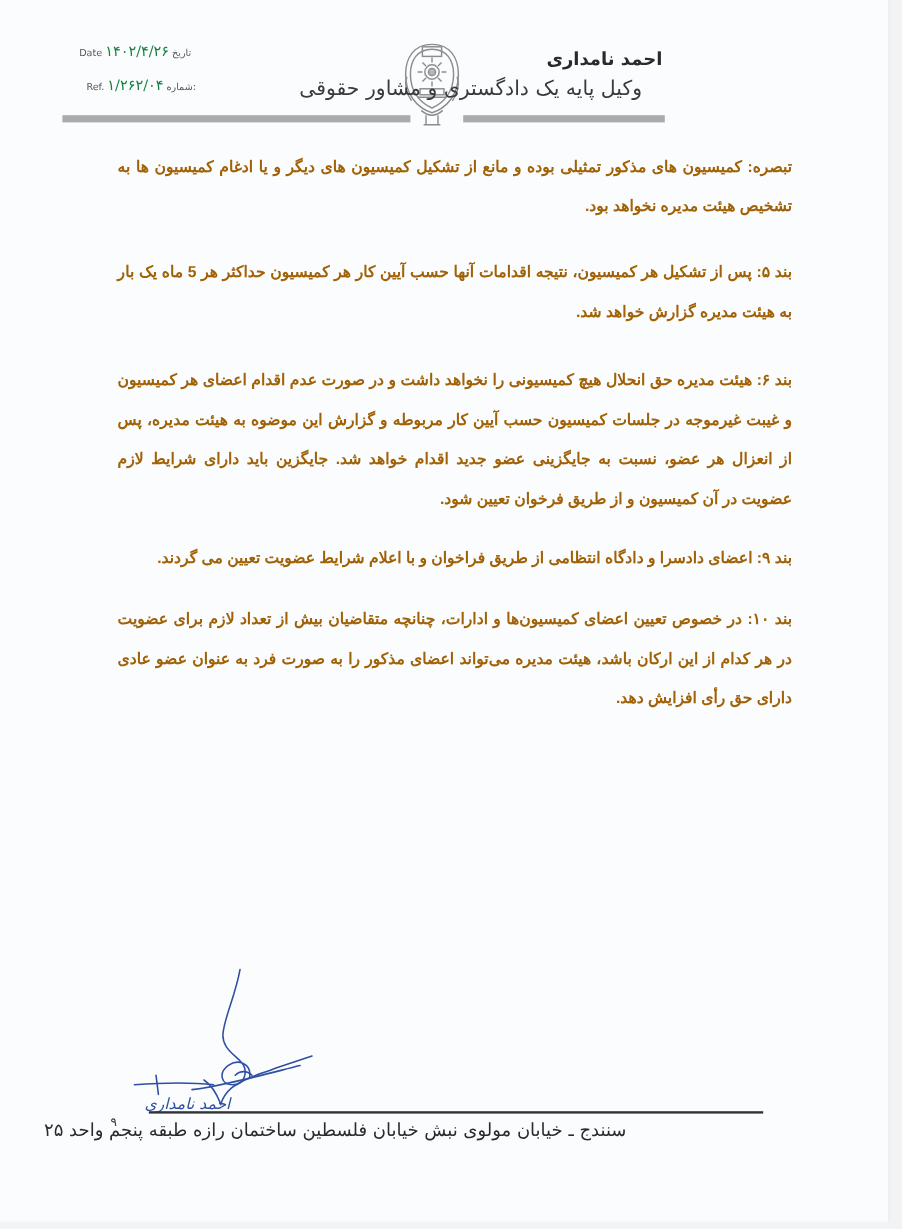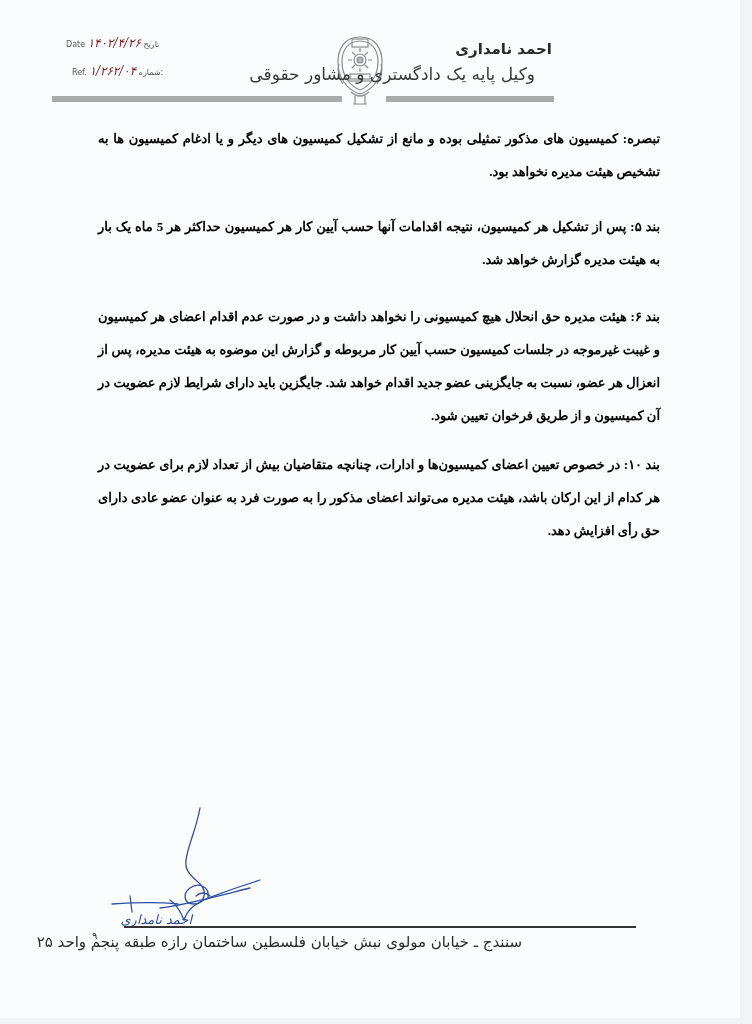--- a/index.html
+++ b/index.html
@@ -65,38 +65,37 @@
     .meta-field {
       position: absolute;
       font-family: "DejaVu Sans", sans-serif;
       font-size: 8px;
       color: #555;
       white-space: nowrap;
       direction: ltr;
     }
     .meta-field .handwritten {
       font-family: "DejaVu Serif", serif;
-      font-style: italic;
       font-size: 12px;
-      color: #7f1d1d;
+      color: #15803d;
     }
     .meta-date { left: 66px; top: 36px; }
     .meta-ref  { left: 72px; top: 64px; }
 
     
     .body {
       position: absolute;
       left: 98px;
       top: 122px;
       width: 562px;
       direction: rtl;
-      font-family: Liberation Serif, serif;
+      font-family: Liberation Sans, sans-serif;
       font-weight: bold;
       font-size: 13px;
-      color: #000000;
+      color: #a16207;
     }
     .para {
       margin: 0 0 20px 0;
       line-height: 33px;
       text-align: justify;
       text-align-last: right;
     }
     .para.p-note   { margin-bottom: 22px; }
     .para.p5       { margin-bottom: 24px; }
     .para.p6       { margin-bottom: 16px; }
@@ -173,20 +172,21 @@
   <div class="header-name">احمد نامداری</div>
   <div class="header-title">وکیل پایه یک دادگستری و مشاور حقوقی</div>
 
   <div class="header-rule-left"></div>
   <div class="header-rule-right"></div>
 
   <div class="body">
     <p class="para p-note">تبصره: کمیسیون های مذکور تمثیلی بوده و مانع از تشکیل کمیسیون های دیگر و یا ادغام کمیسیون ها به تشخیص هیئت مدیره نخواهد بود.</p>
     <p class="para p5">بند ۵: پس از تشکیل هر کمیسیون، نتیجه اقدامات آنها حسب آیین کار هر کمیسیون حداکثر هر 5 ماه یک بار به هیئت مدیره گزارش خواهد شد.</p>
     <p class="para p6">بند ۶: هیئت مدیره حق انحلال هیچ کمیسیونی را نخواهد داشت و در صورت عدم اقدام اعضای هر کمیسیون و غیبت غیرموجه در جلسات کمیسیون حسب آیین کار مربوطه و گزارش این موضوه به هیئت مدیره، پس از انعزال هر عضو، نسبت به جایگزینی عضو جدید اقدام خواهد شد. جایگزین باید دارای شرایط لازم عضویت در آن کمیسیون و از طریق فرخوان تعیین شود.</p>
+    <p class="para p9">بند ۹: اعضای دادسرا و دادگاه انتظامی از طریق فراخوان و با اعلام شرایط عضویت تعیین می گردند.</p>
     <p class="para p10">بند ۱۰: در خصوص تعیین اعضای کمیسیون‌ها و ادارات، چنانچه متقاضیان بیش از تعداد لازم برای عضویت در هر کدام از این ارکان باشد، هیئت مدیره می‌تواند اعضای مذکور را به صورت فرد به عنوان عضو عادی دارای حق رأی افزایش دهد.</p>
   </div>
 
   <svg class="signature" viewBox="0 0 180 135">
     <g fill="none" stroke="#2f4fa3" stroke-width="1.3" stroke-linecap="round">
       <path d="M100 8 C96 30 88 45 86 60 C84 72 94 78 100 84 C108 92 104 104 94 104 C84 104 82 94 90 88 C98 82 110 86 108 98"></path>
       <path d="M12 104 C40 102 60 102 78 104"></path>
       <path d="M30 96 L32 112"></path>
       <path d="M70 100 C76 104 80 110 84 120 C88 108 96 104 104 100 C112 96 120 94 130 90 L160 80"></path>
       <path d="M60 108 C80 106 110 98 150 88"></path>

